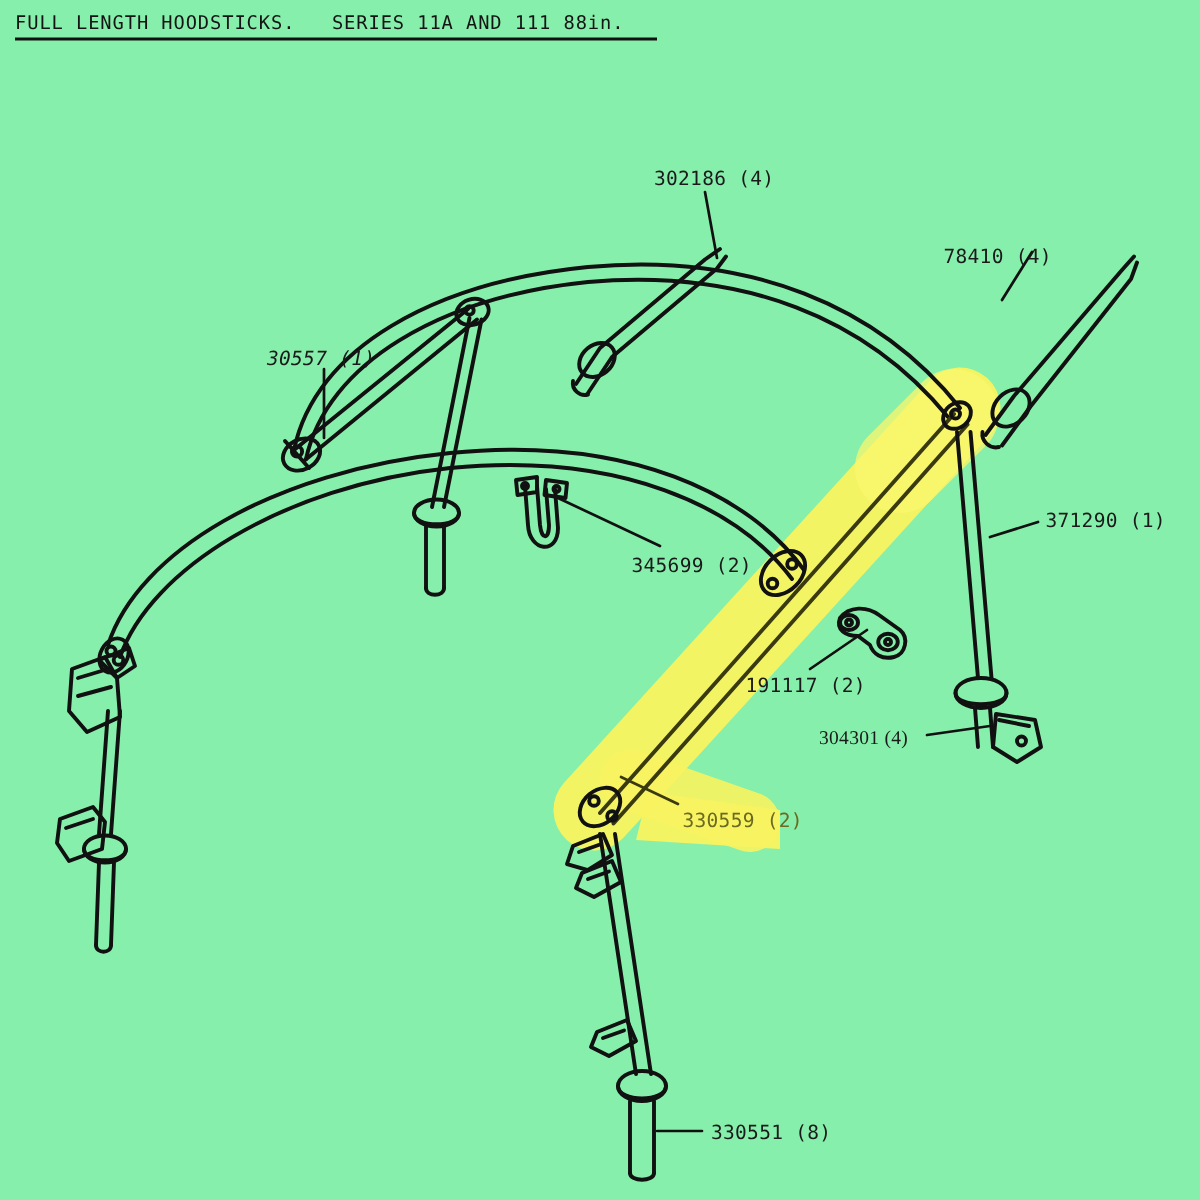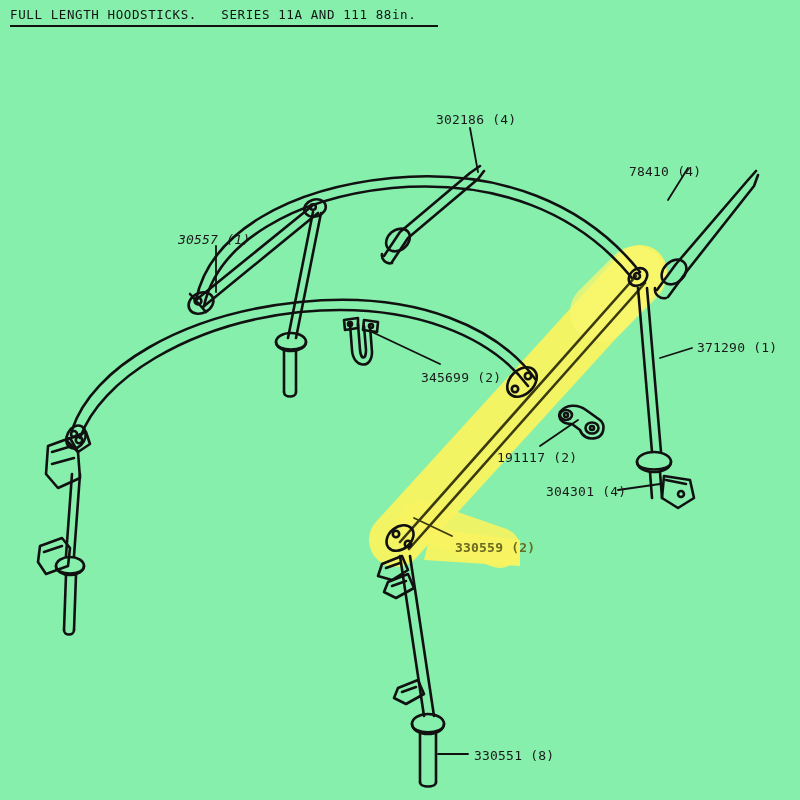--- a/index.html
+++ b/index.html
@@ -259,17 +259,17 @@
     </g>
 
   </svg>
 
   <div class="callout-label" style="left:436px; top:112px;">302186  (4)</div>
   <div class="callout-label" style="left:629px; top:164px;">78410  (4)</div>
   <div class="callout-label" style="left:178px; top:232px;font-style:italic;">30557  (1)</div>
   <div class="callout-label" style="left:697px; top:340px;">371290  (1)</div>
   <div class="callout-label" style="left:393px; top:370px;margin-left:28px;">345699  (2)</div>
   <div class="callout-label" style="left:497px; top:450px;">191117  (2)</div>
-  <div class="callout-label" style="left:546px; top:484px;">304301  (4)</div>
-  <div class="callout-label hl" style="left:455px; top:540px;font-weight:bold;">330559  (2)</div>
+  <div class="callout-label" style="left:546px; top:484px;font-family:Liberation Serif, serif;">304301  (4)</div>
+  <div class="callout-label hl" style="left:455px; top:540px;">330559  (2)</div>
   <div class="callout-label" style="left:474px; top:748px;">330551  (8)</div>
 
 </div>
 
 </body></html>

